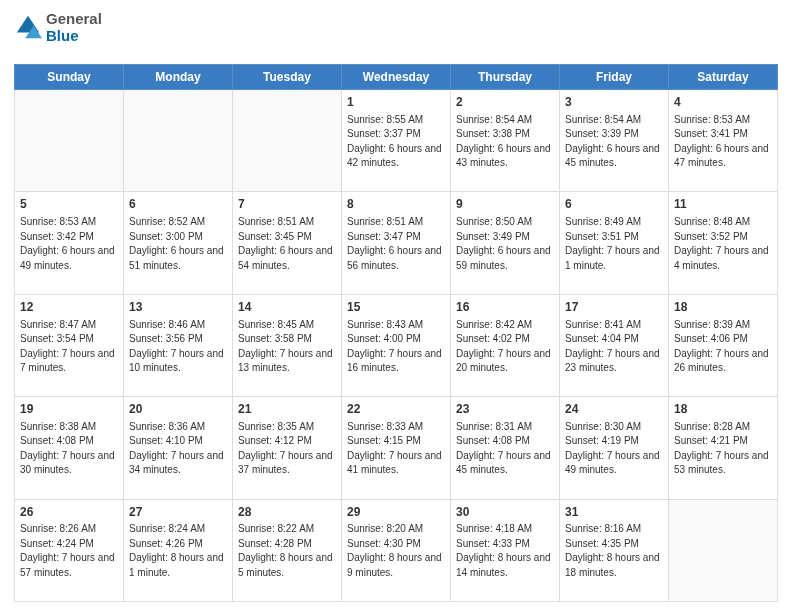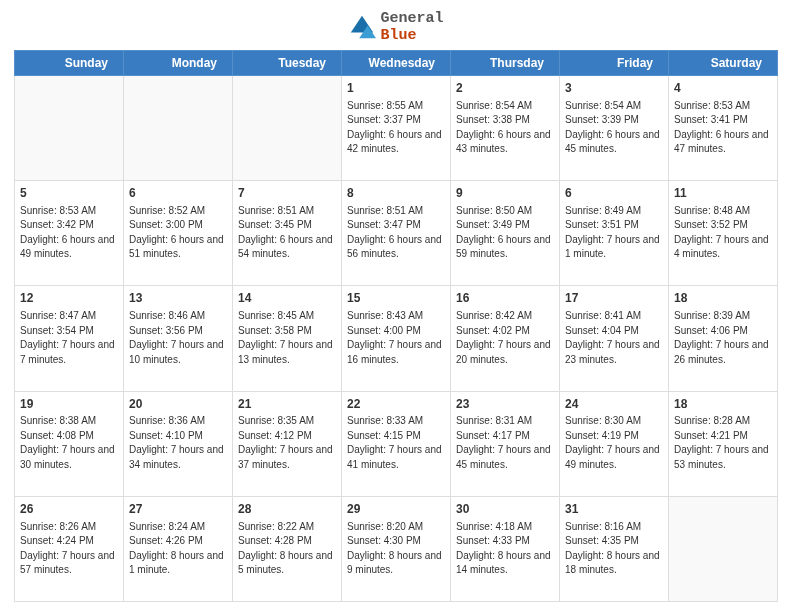--- a/index.html
+++ b/index.html
@@ -13,23 +13,22 @@
     .page {
       width: 792px;
       height: 612px;
       padding: 10px 14px;
       display: flex;
       flex-direction: column;
     }
     .header {
       display: flex;
       align-items: flex-start;
-      justify-content: center;
-      margin-bottom: 6px;
-      font-family: Liberation Mono, monospace;
+      justify-content: flex-start;
+      margin-bottom: 20px;
     }
     .logo {
       display: flex;
       align-items: center;
       gap: 4px;
     }
     .logo-icon {
       width: 28px;
       height: 28px;
     }
@@ -51,22 +50,22 @@
       border: 1px solid #ccc;
       border-collapse: collapse;
       width: 100%;
       table-layout: fixed;
     }
     .calendar th {
       background: #3a7cc1;
       color: #fff;
       font-size: 12px;
       font-weight: bold;
-      padding: 5px 15px;
-      text-align: right;
+      padding: 5px 5px;
+      text-align: center;
       border: 1px solid #5590cc;
     }
     .calendar td {
       vertical-align: top;
       padding: 4px 5px;
       font-size: 10px;
       color: #333;
       border: 1px solid #ddd;
       height: 88px;
       line-height: 1.4;
@@ -95,21 +94,21 @@
 
 <div class="page">
   <div class="header">
     <div class="logo">
       <svg class="logo-icon" viewBox="0 0 40 40">
         <polygon points="20,4 36,28 4,28" fill="#1a6fa8"></polygon>
         <polygon points="28,18 40,36 16,36" fill="#3a9dd4"></polygon>
       </svg>
       <div>
         <div style="font-size:15px;font-weight:bold;color:#555;">
-          General<br><span style="color:#c2410c;font-size:15px;font-weight:bold;">Blue</span>
+          General<br><span style="color:#0369a1;font-size:15px;font-weight:bold;">Blue</span>
         </div>
       </div>
     </div>
     <div class="title-block">
       <div class="month-title"></div>
       <div class="location"></div>
     </div>
   </div>
 
   <table class="calendar">
@@ -285,21 +284,21 @@
           <td>
             <span class="day-number">22</span>
             <div class="day-info">Sunrise: 8:33 AM
 Sunset: 4:15 PM
 Daylight: 7 hours
 and 41 minutes.</div>
           </td>
           <td>
             <span class="day-number">23</span>
             <div class="day-info">Sunrise: 8:31 AM
-Sunset: 4:17 PM
+Sunset: 4:08 PM
 Daylight: 7 hours
 and 45 minutes.</div>
           </td>
           <td>
             <span class="day-number">24</span>
             <div class="day-info">Sunrise: 8:30 AM
 Sunset: 4:19 PM
 Daylight: 7 hours
 and 49 minutes.</div>
           </td>

